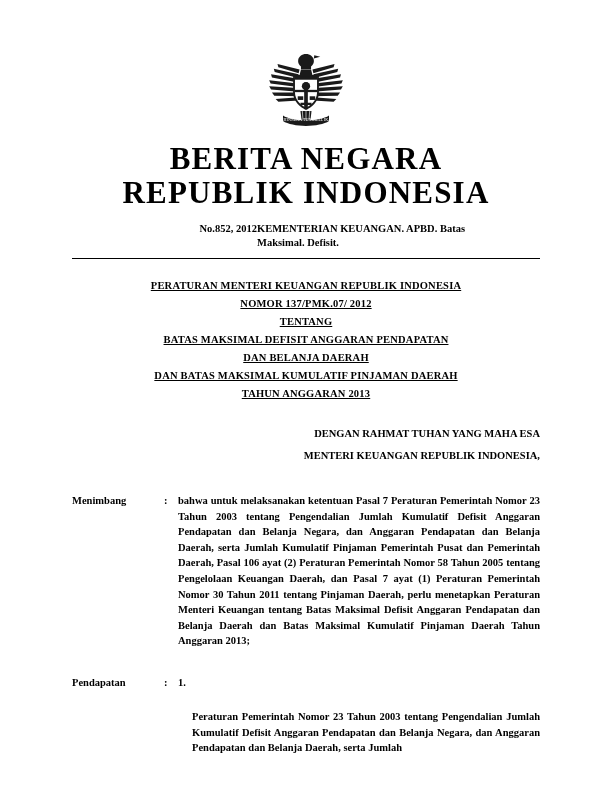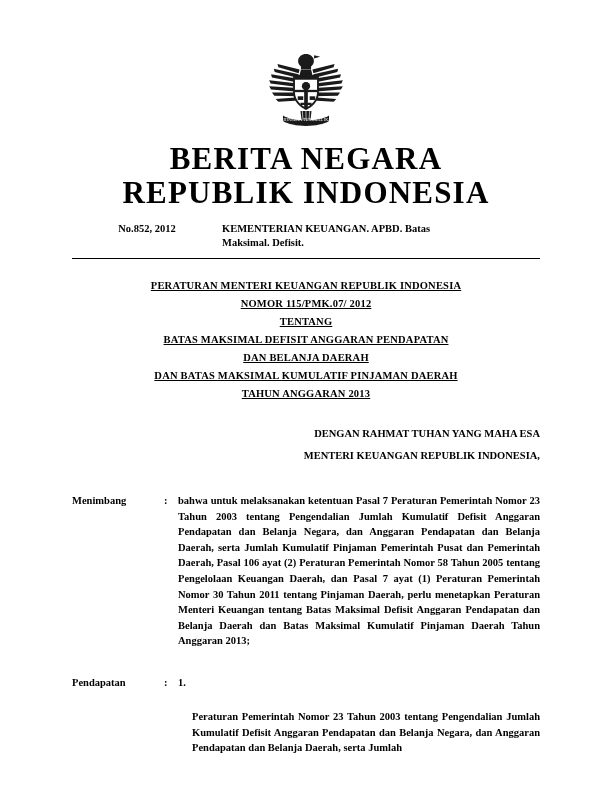--- a/index.html
+++ b/index.html
@@ -51,21 +51,22 @@
   .no-row {
     display: flex;
     margin-top: 12px;
     font-size: 10.5px;
     font-weight: bold;
     line-height: 14px;
   }
   .no-row .no-cell {
     width: 150px;
     flex: 0 0 150px;
-    text-align: center;
+    text-align: right;
+    margin-left: 35px;
   }
   .no-row .subject-cell {
     flex: 1 1 auto;
     text-align: justify;
     text-align-last: left;
   }
   .no-row .subject-cell .sub-line {
     display: block;
   }
   .rule {
@@ -190,21 +191,21 @@
     <div class="subject-cell">
       <span class="sub-line">KEMENTERIAN KEUANGAN. APBD. Batas</span>
       <span class="sub-line">Maksimal. Defisit.</span>
     </div>
   </div>
 
   <div class="rule"></div>
 
   <div class="title-block">
     <div>PERATURAN MENTERI KEUANGAN REPUBLIK INDONESIA</div>
-    <div>NOMOR 115/PMK.07/ 2012</div>
+    <div>NOMOR 137/PMK.07/ 2012</div>
     <div>TENTANG</div>
     <div>BATAS MAKSIMAL DEFISIT ANGGARAN PENDAPATAN</div>
     <div>DAN BELANJA DAERAH</div>
     <div>DAN BATAS MAKSIMAL KUMULATIF PINJAMAN DAERAH</div>
     <div>TAHUN ANGGARAN 2013</div>
   </div>
 
   <div class="decree-block">
     <div>DENGAN RAHMAT TUHAN YANG MAHA ESA</div>
     <div>MENTERI KEUANGAN REPUBLIK INDONESIA,</div>

